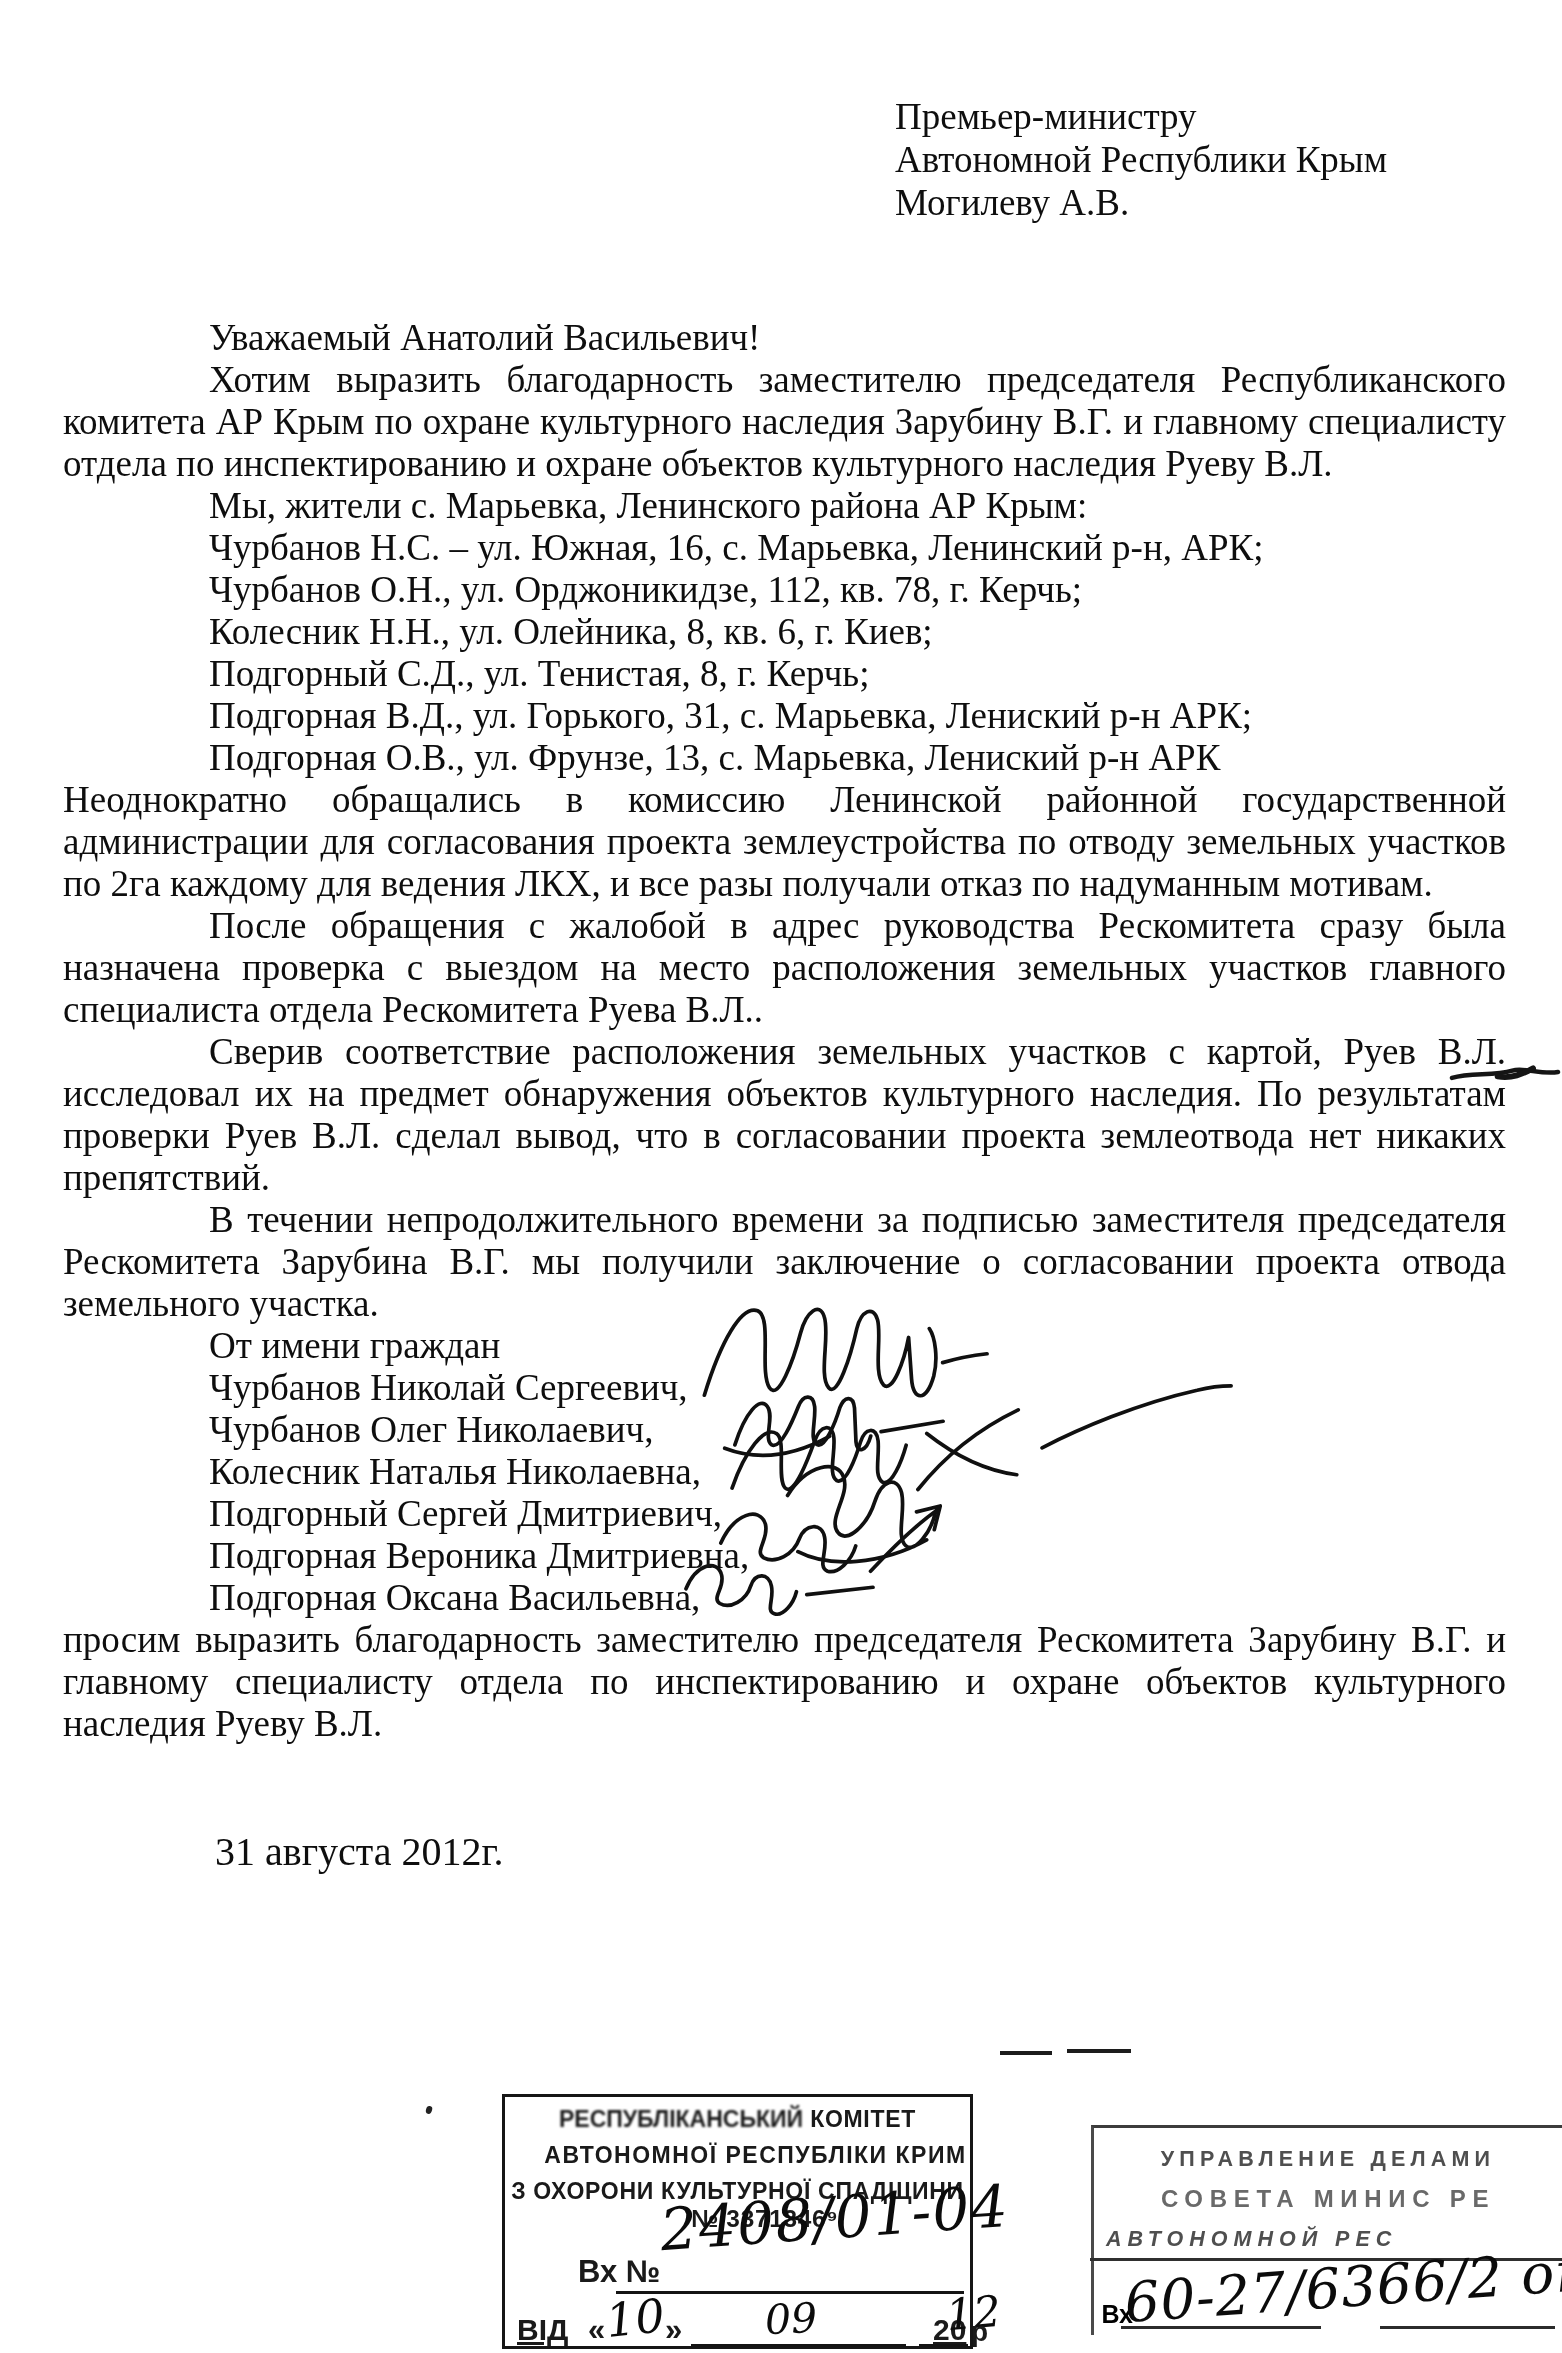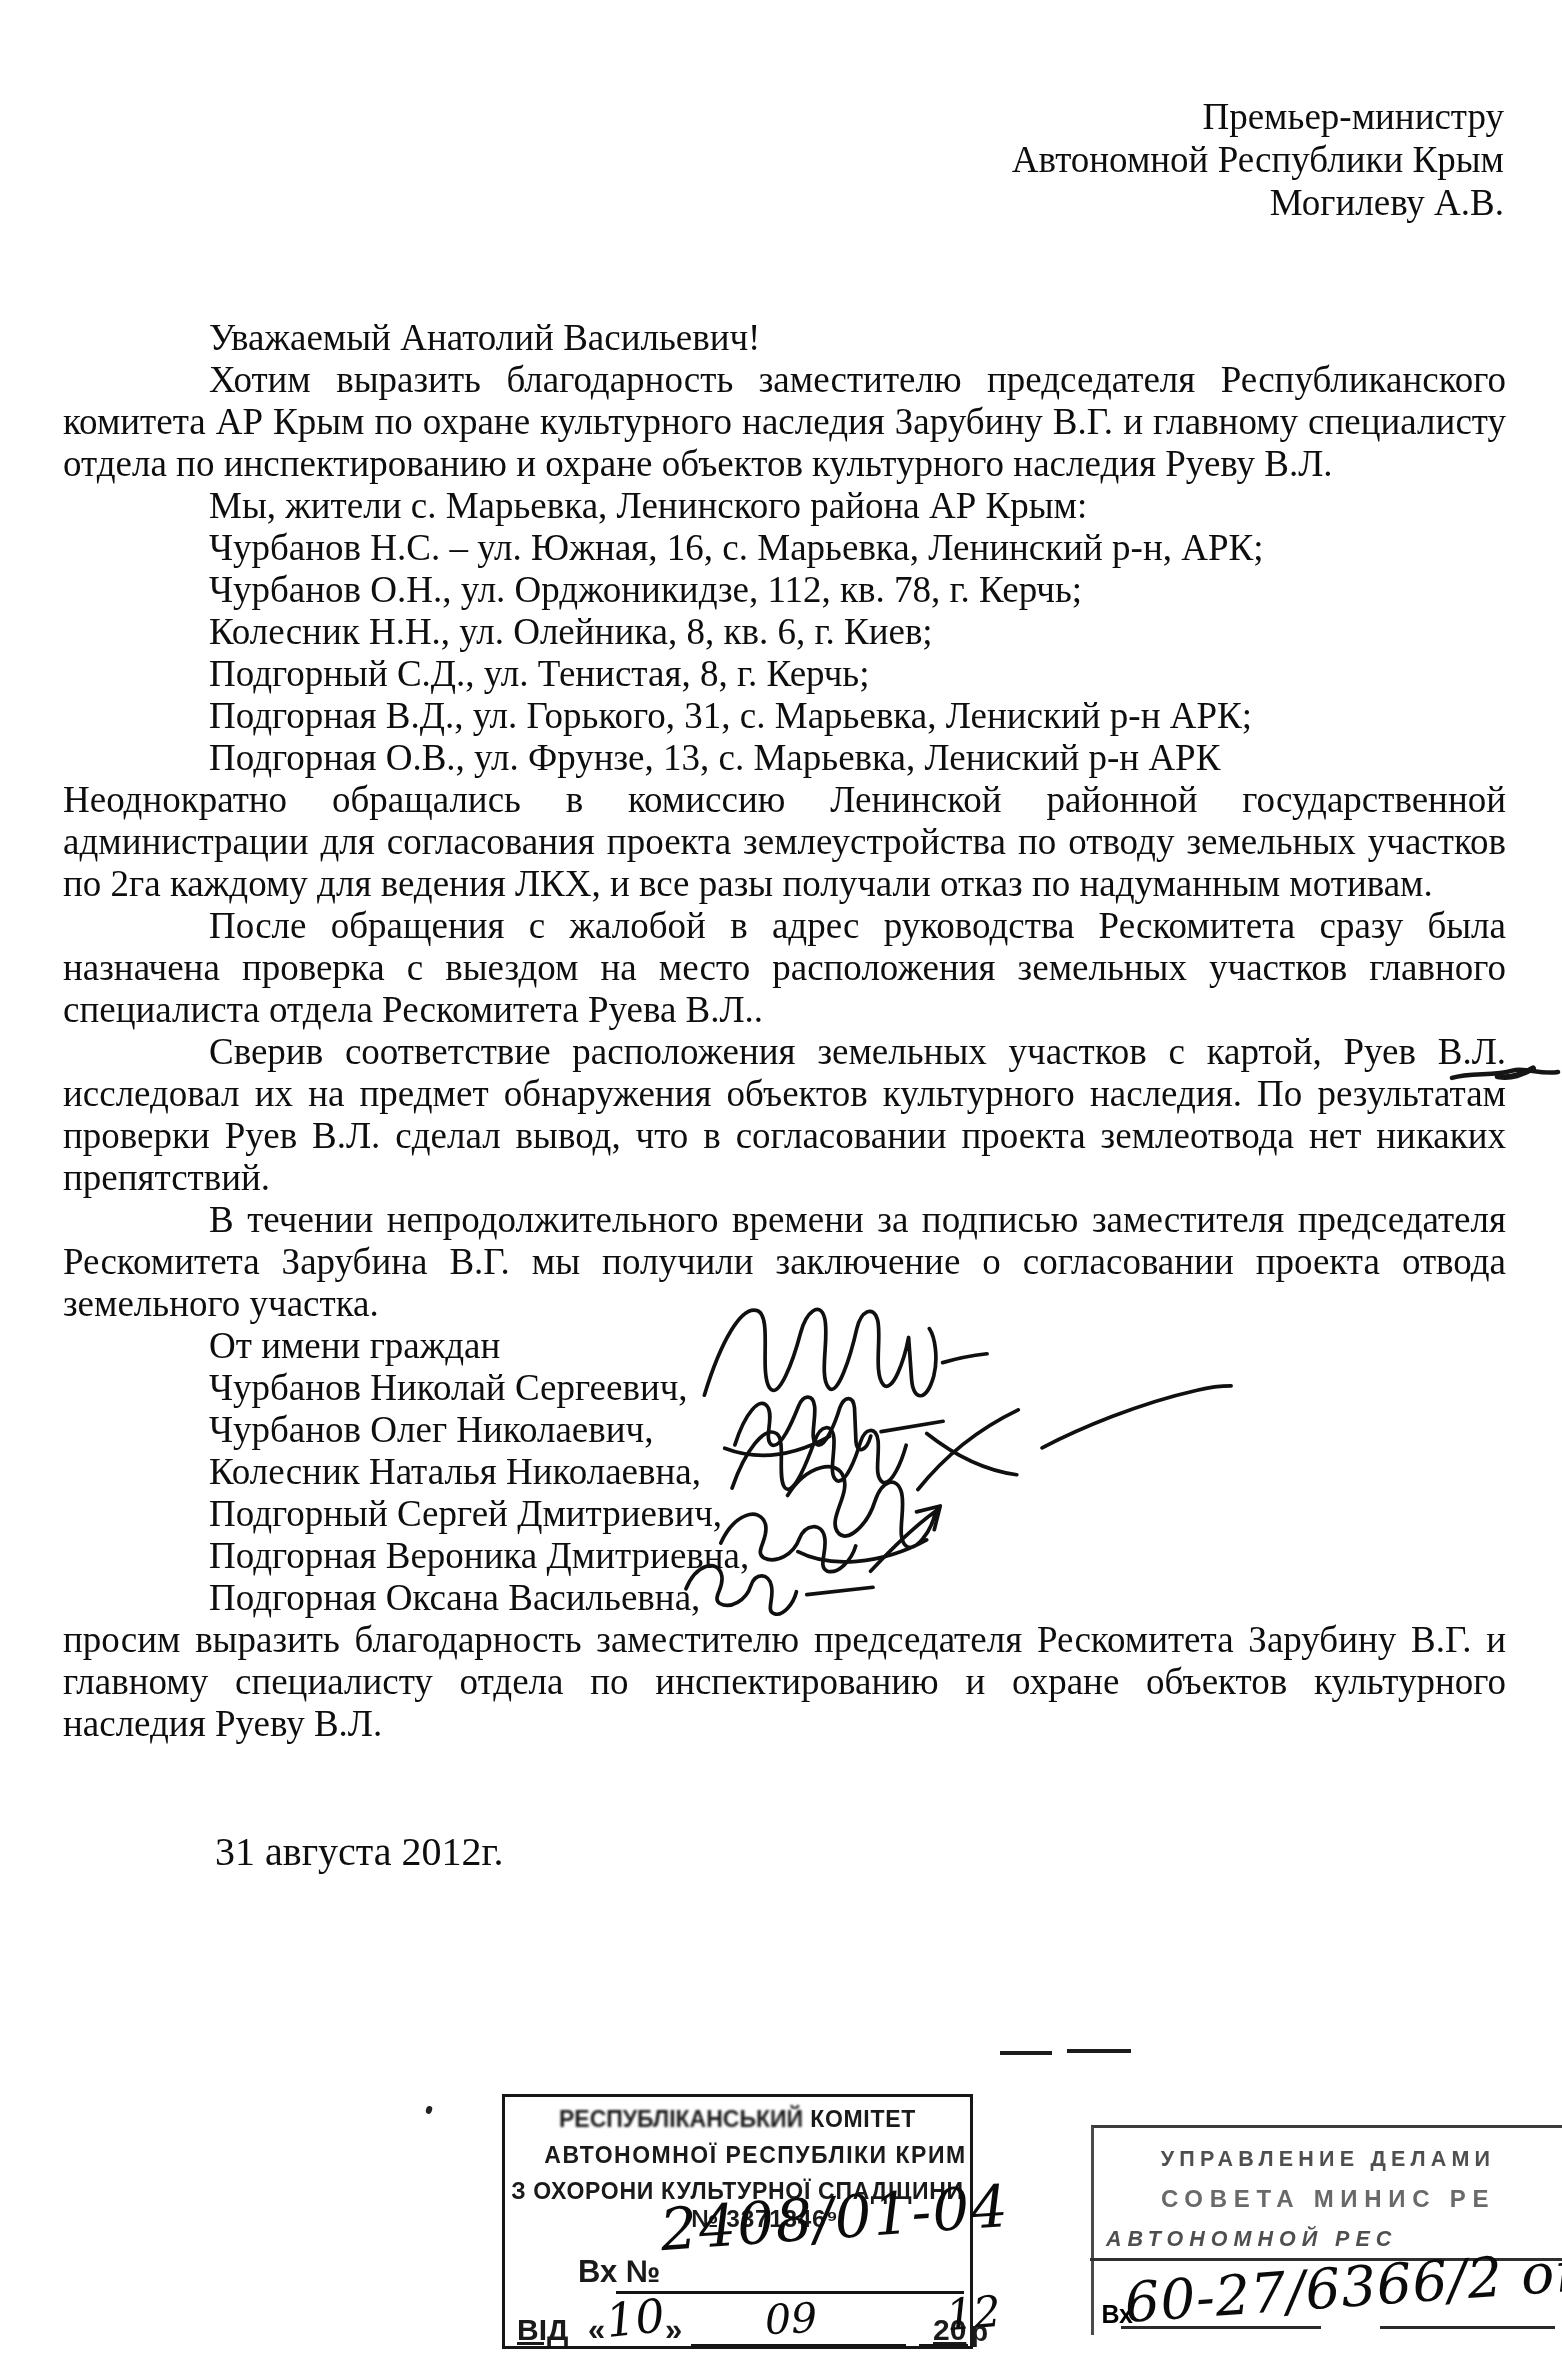--- a/index.html
+++ b/index.html
@@ -1,21 +1,21 @@
 <!DOCTYPE html>
 <html style="font-size:12px"><head>
 <meta charset="utf-8">
 <style>
   html,body { margin:0; padding:0; background:#888; }
   .page {
     position:relative; width:1563px; height:2354px; background:#ffffff;
     font-family:"Liberation Serif", serif; color:#0e0e0e; overflow:hidden;
   }
   .content { padding:95px 59px 0 63px; }
-  .address { margin-left:832px; font-size:37px; line-height:43px;text-align:right; }
+  .address { margin-left:832px; font-size:37px; line-height:43px; }
   .doc-title { margin-top:38px; font-size:38px; line-height:43px; text-align:center; padding-left:111px; }
   .body { margin-top:93px; width:1443px; font-size:37px; line-height:42px; }
   .p { margin:0; text-align:justify; text-indent:146px; }
   .p.flush { text-indent:0; }
   .list-line { margin-left:146px; white-space:nowrap; }
   .sig-line { margin-left:146px; white-space:nowrap; position:relative; }
   .sig-anchor { position:relative; display:inline-block; width:0; height:0; vertical-align:baseline; }
   .sig-svg { position:absolute; overflow:visible; }
   .sig-svg path { fill:none; stroke:#101010; stroke-width:5; stroke-linecap:round; stroke-linejoin:round; }
   .a1 svg { left:6px;   top:-110px; }

